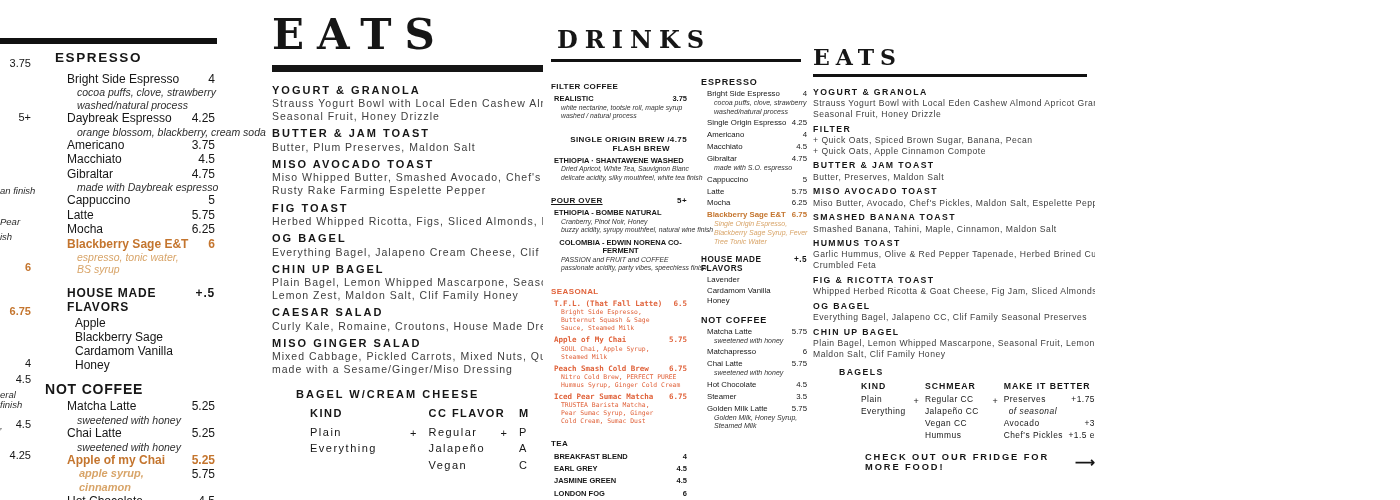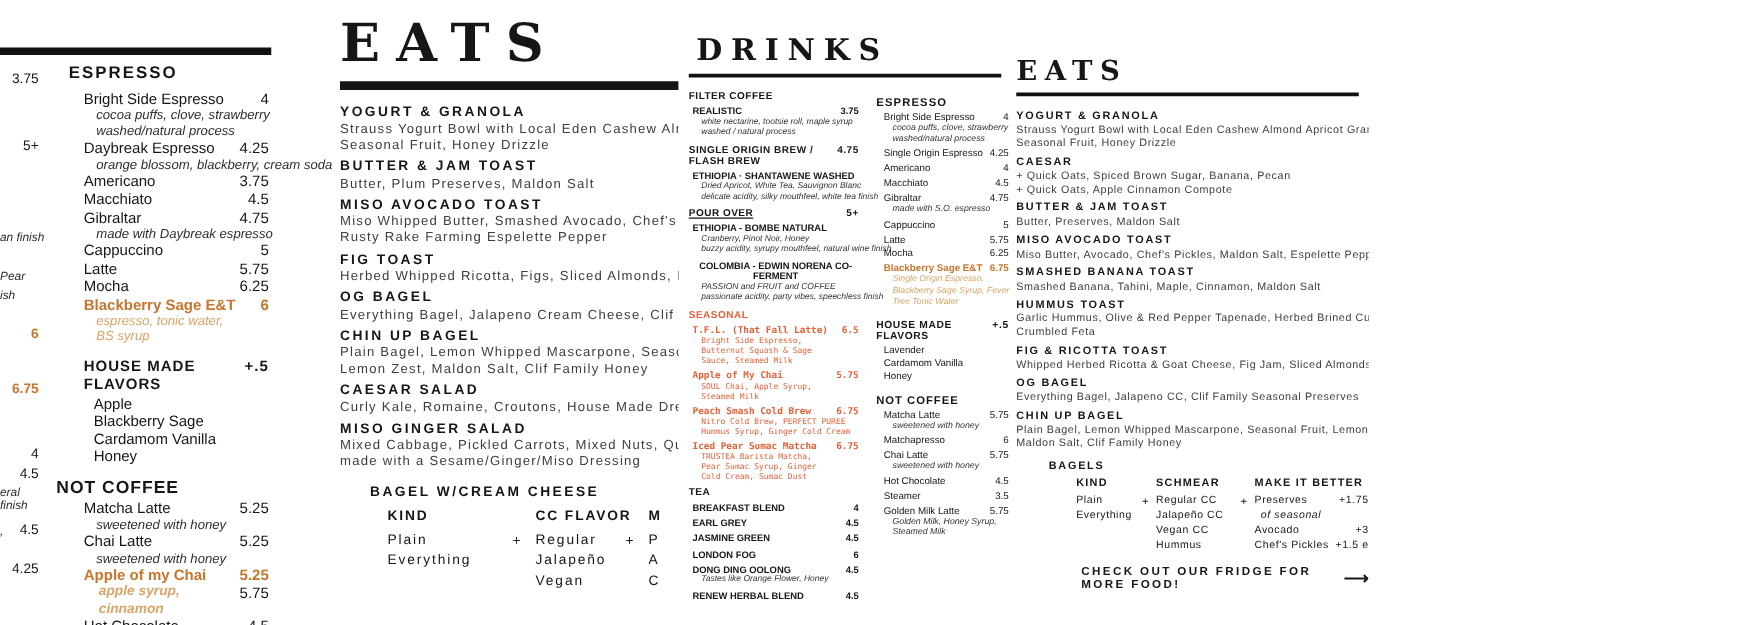--- a/index.html
+++ b/index.html
@@ -50,21 +50,21 @@
 
   
   .p-drinks{position:absolute;left:543px;top:0;width:262px;height:500px;background:#fff;z-index:2;
             padding:28px 0 0 8px;box-sizing:border-box;}
   .p-drinks h1{font-family:"DejaVu Serif","Liberation Serif",serif;font-weight:bold;
                font-size:24px;letter-spacing:7px;margin:0 0 0 6px;line-height:1;}
   .rule-sm{height:3px;background:#111;width:250px;margin-top:7px;}
   .drinks-cols{display:flex;margin-top:6px;}
   .dcol{width:136px;}
   .dcol2{width:106px;margin-left:14px;}
-  .d-sech{display:flex;justify-content:space-between;font-size:8px;font-weight:bold;letter-spacing:.4px;margin-top:4px;line-height:1.15;}
+  .d-sech{display:flex;justify-content:space-between;font-size:8px;font-weight:bold;letter-spacing:.4px;margin-top:14px;line-height:1.15;text-align:right;}
   .d-sech.und .d-sec-lbl{text-decoration:underline;}
   .d-sech.season-h{color:var(--seasonal);}
   .d-row{display:flex;justify-content:space-between;font-size:7.5px;font-weight:bold;margin-top:4px;padding-left:3px;line-height:1.12;text-align:center;}
   .d-row.mono,.d-desc.mono{font-family:"DejaVu Sans Mono",monospace;color:var(--seasonal);}
   .d-desc{font-size:6.8px;font-style:italic;color:#333;padding-left:10px;line-height:1.25;white-space:nowrap;}
   .d-desc.mono{font-style:normal;font-size:6.4px;}
   .x-h{font-size:9px;font-weight:bold;letter-spacing:.9px;margin:9px 0 2px 0;}
   .x-row{display:flex;justify-content:space-between;font-size:7.8px;margin-top:3px;padding-left:6px;line-height:1.14;}
   .x-row.accent .x-nm,.x-row.accent .x-pr{color:var(--accent);font-weight:bold;}
   .x-desc{font-size:7px;font-style:italic;color:#333;padding-left:13px;line-height:1.25;white-space:nowrap;}
@@ -447,21 +447,21 @@
   <section class="panel p-eats-sm">
     <h1>EATS</h1>
     <div class="rule-sm2"></div>
     <div id="m-eats-sm">
         <div class="si">
           <div class="sih">YOGURT &amp; GRANOLA</div>
           <div class="sid">Strauss Yogurt Bowl with Local Eden Cashew Almond Apricot Granola,</div>
           <div class="sid">Seasonal Fruit, Honey Drizzle</div>
         </div>
         <div class="si">
-          <div class="sih">CAESAR</div>
+          <div class="sih">FILTER</div>
           <div class="sid">+ Quick Oats, Spiced Brown Sugar, Banana, Pecan</div>
           <div class="sid">+ Quick Oats, Apple Cinnamon Compote</div>
         </div>
         <div class="si">
           <div class="sih">BUTTER &amp; JAM TOAST</div>
           <div class="sid">Butter, Preserves, Maldon Salt</div>
         </div>
         <div class="si">
           <div class="sih">MISO AVOCADO TOAST</div>
           <div class="sid">Miso Butter, Avocado, Chef's Pickles, Maldon Salt, Espelette Pepper</div>

